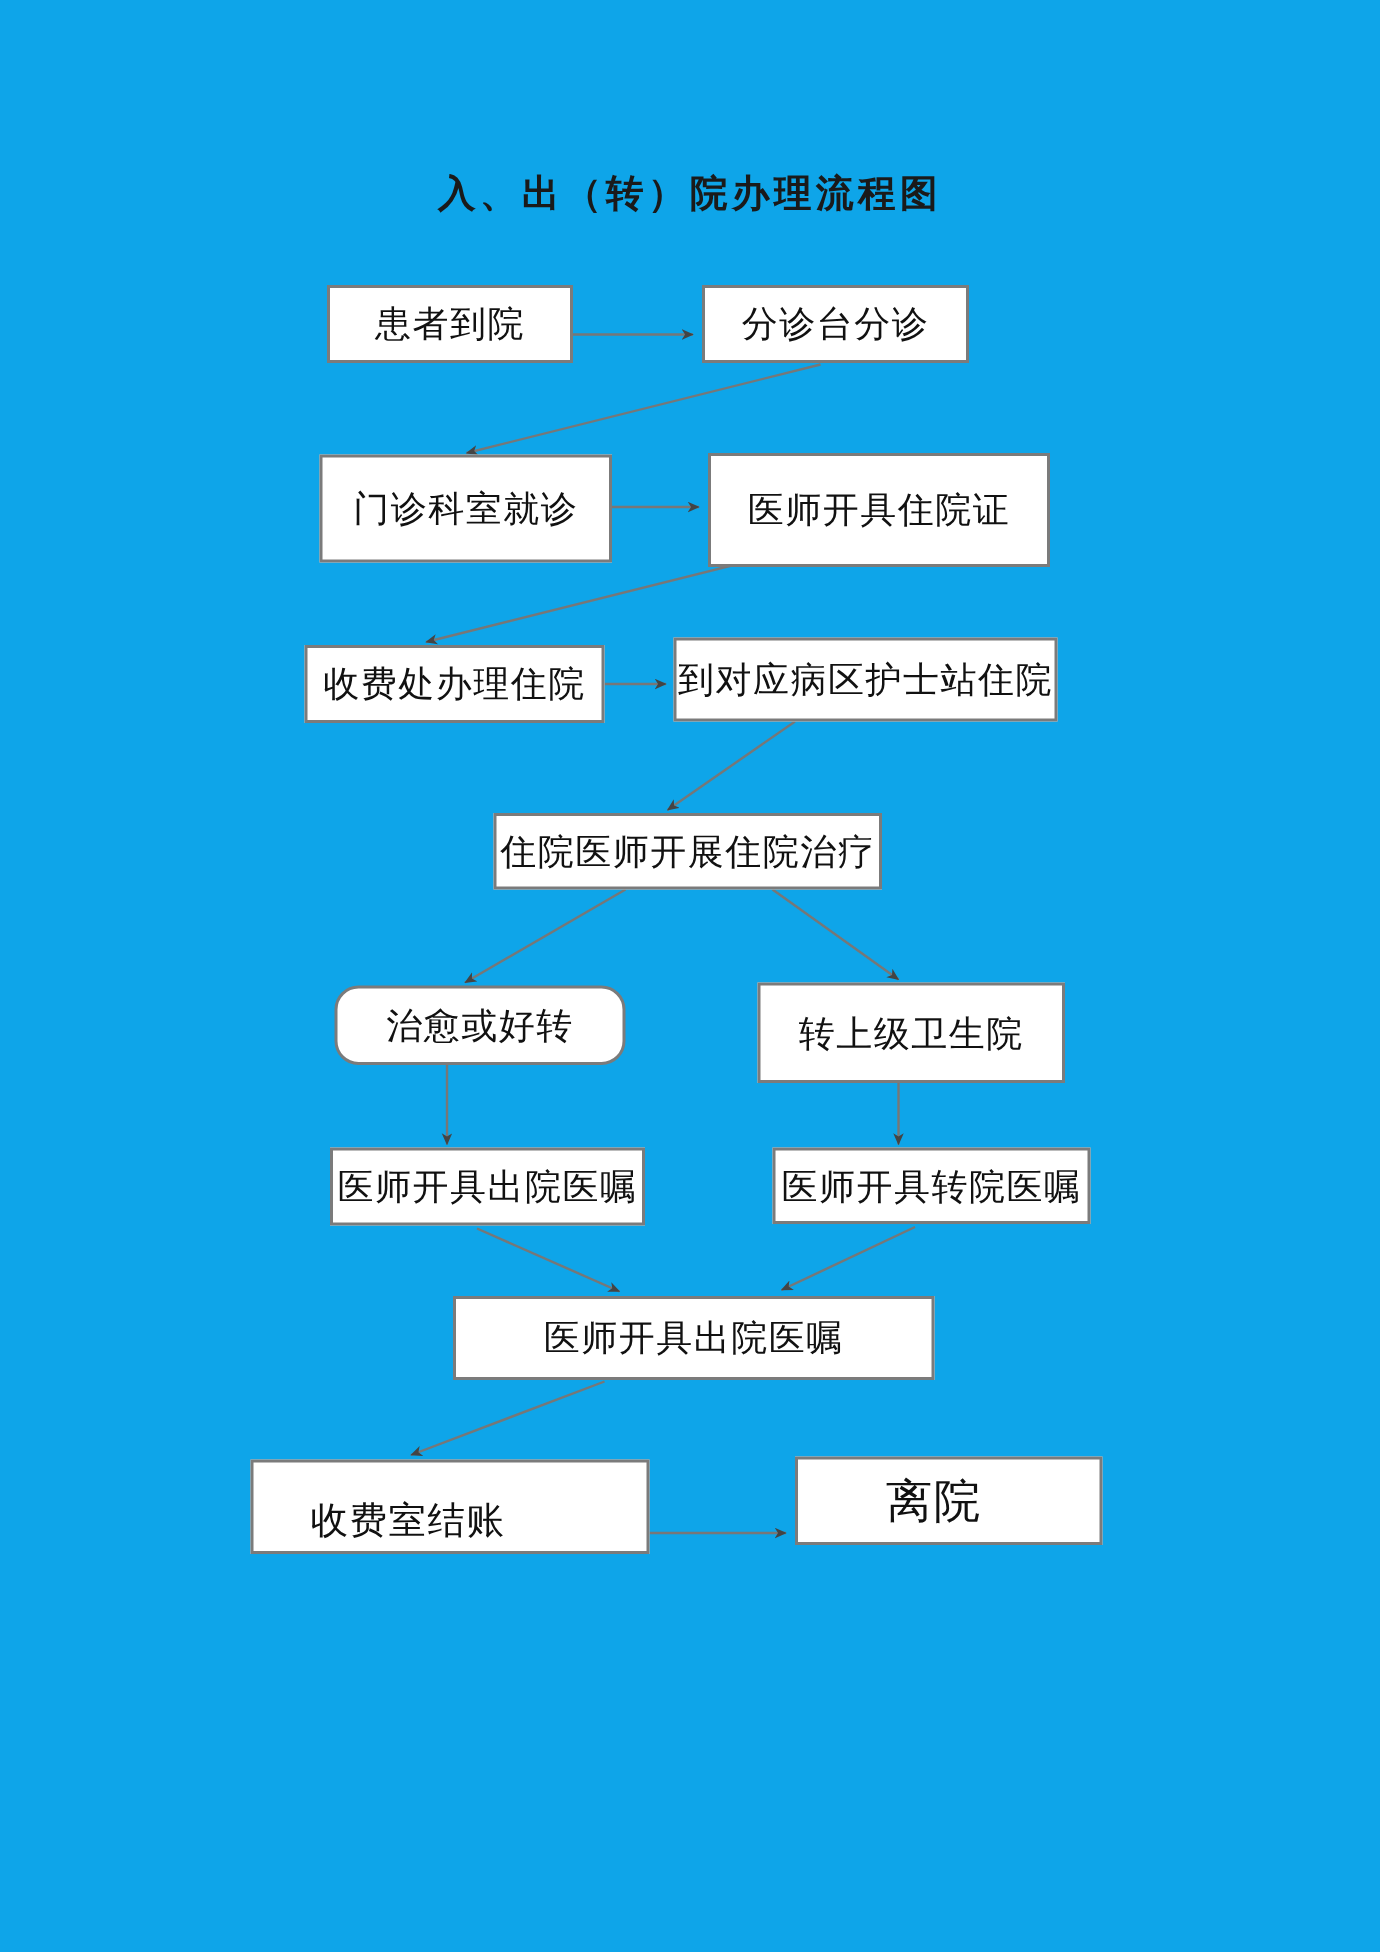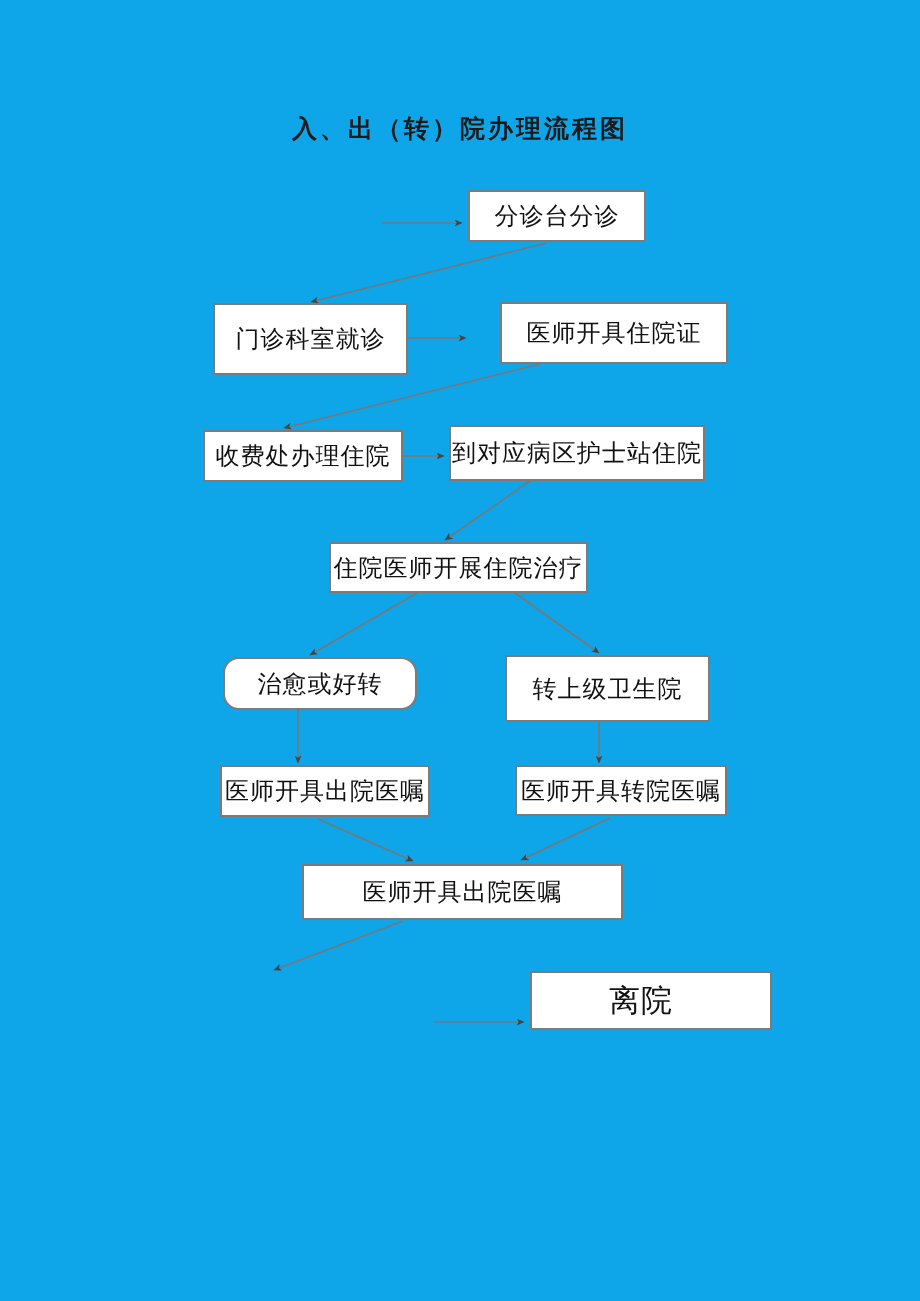--- a/index.html
+++ b/index.html
@@ -86,39 +86,41 @@
     <line x1="417" y1="593" x2="310" y2="655" marker-end="url(#arrow)"></line>
     <line x1="515" y1="593" x2="599" y2="653" marker-end="url(#arrow)"></line>
     <line x1="298" y1="710" x2="298" y2="763" marker-end="url(#arrow)"></line>
     <line x1="599" y1="708" x2="599" y2="763" marker-end="url(#arrow)"></line>
     <line x1="318" y1="819" x2="413" y2="861" marker-end="url(#arrow)"></line>
     <line x1="610" y1="818" x2="521" y2="860" marker-end="url(#arrow)"></line>
     <line x1="403" y1="921" x2="274" y2="970" marker-end="url(#arrow)"></line>
     <line x1="433" y1="1022" x2="524" y2="1022" marker-end="url(#arrow)"></line>
   </svg>
 
+  <div class="node" style="left:218px; top:190px; width:164px; height:52px;">患者到院</div>
 
   <div class="node" style="left:468px; top:190px; width:178px; height:52px;">分诊台分诊</div>
 
   <div class="node" style="left:213px; top:303px; width:195px; height:72px;">门诊科室就诊</div>
 
-  <div class="node" style="left:472px; top:302px; width:228px; height:62px;margin-left:28px;">医师开具住院证</div>
+  <div class="node" style="left:472px; top:302px; width:228px; height:76px;">医师开具住院证</div>
 
   <div class="node" style="left:203px; top:430px; width:200px; height:52px;">收费处办理住院</div>
 
   <div class="node" style="left:449px; top:425px; width:256px; height:56px;">到对应病区护士站住院</div>
 
   <div class="node" style="left:329px; top:542px; width:259px; height:51px;">住院医师开展住院治疗</div>
 
   <div class="node" style="left:223px; top:657px; width:194px; height:53px;border-radius:16px;">治愈或好转</div>
 
   <div class="node" style="left:505px; top:655px; width:205px; height:67px;">转上级卫生院</div>
 
   <div class="node" style="left:220px; top:765px; width:210px; height:52px;">医师开具出院医嘱</div>
 
   <div class="node" style="left:515px; top:765px; width:212px; height:51px;">医师开具转院医嘱</div>
 
   <div class="node" style="left:302px; top:864px; width:321px; height:56px;">医师开具出院医嘱</div>
 
+  <div class="node fee-settlement" style="left:167px; top:973px; width:266px; height:63px;">收费室结账</div>
 
-  <div class="node leave" style="left:530px; top:971px; width:242px; height:59px;padding-left:10px;">离院</div>
+  <div class="node leave" style="left:530px; top:971px; width:205px; height:59px;padding-left:10px;">离院</div>
 
 </div>
 
 </body></html>

